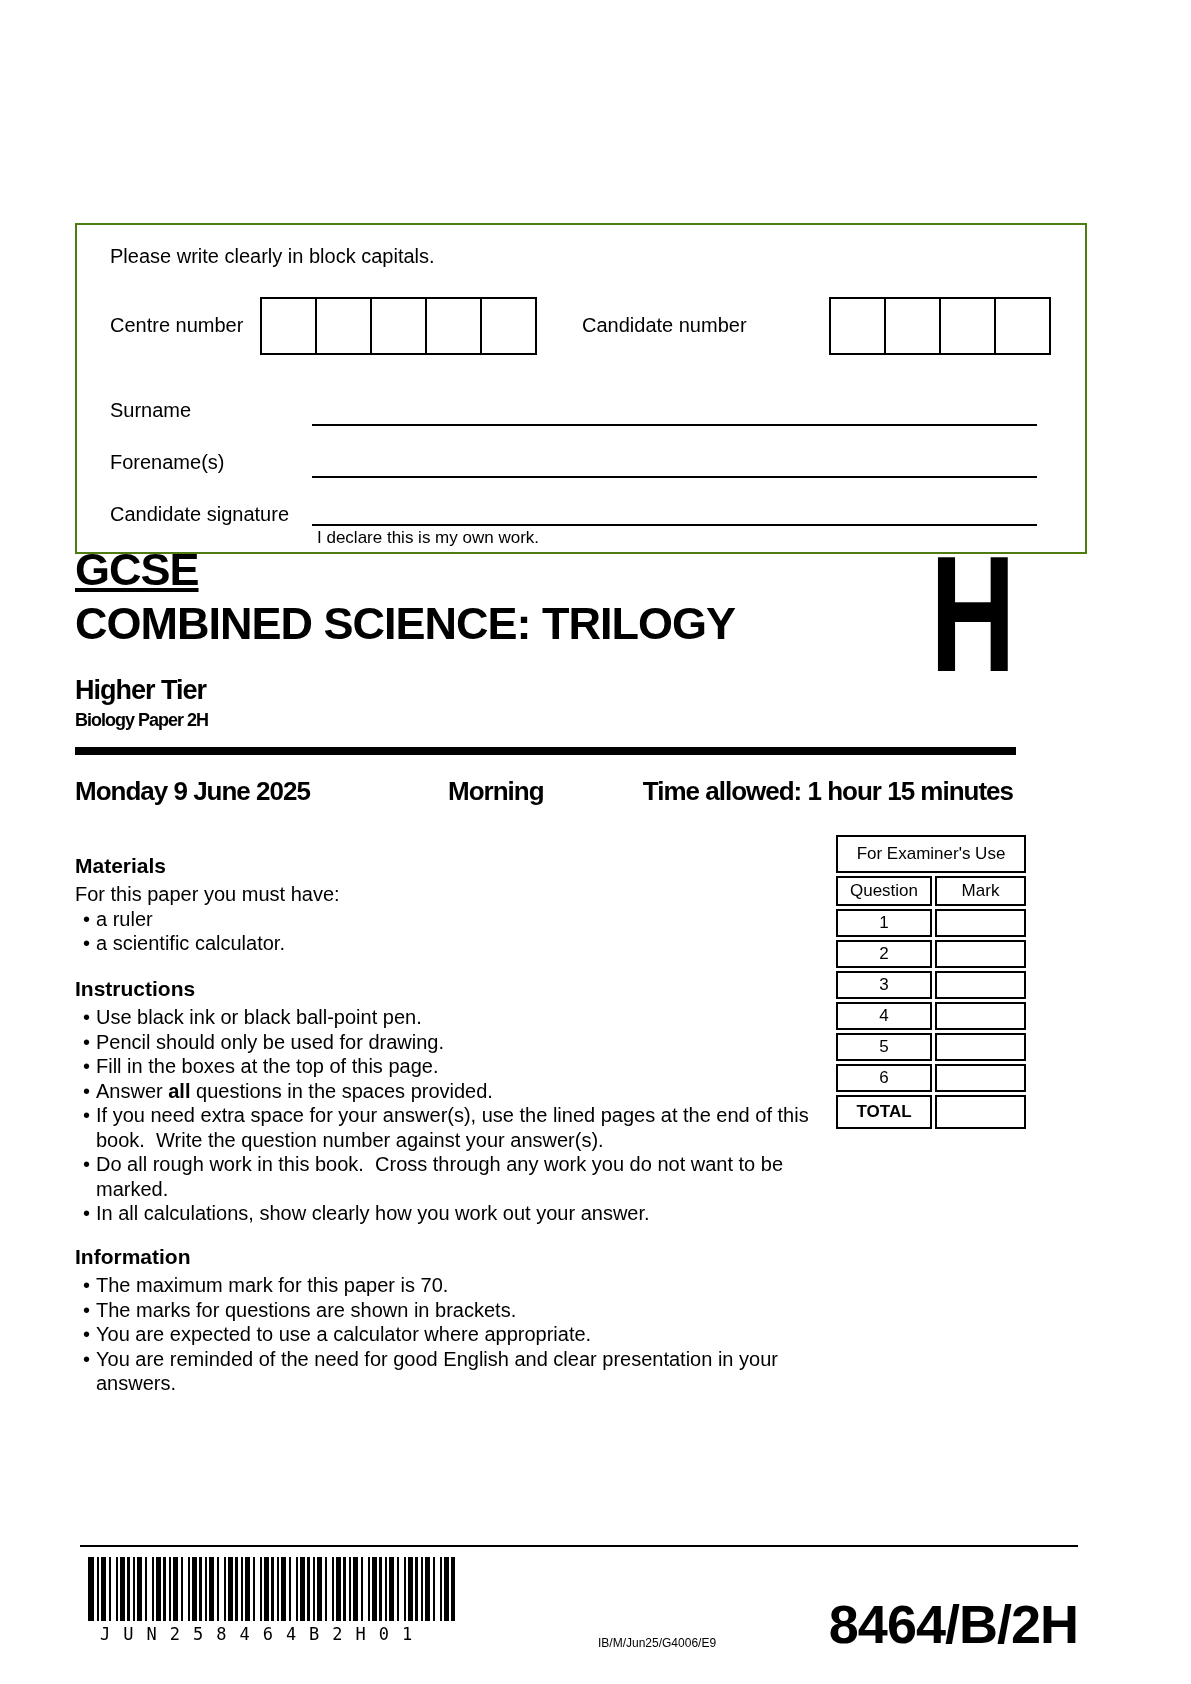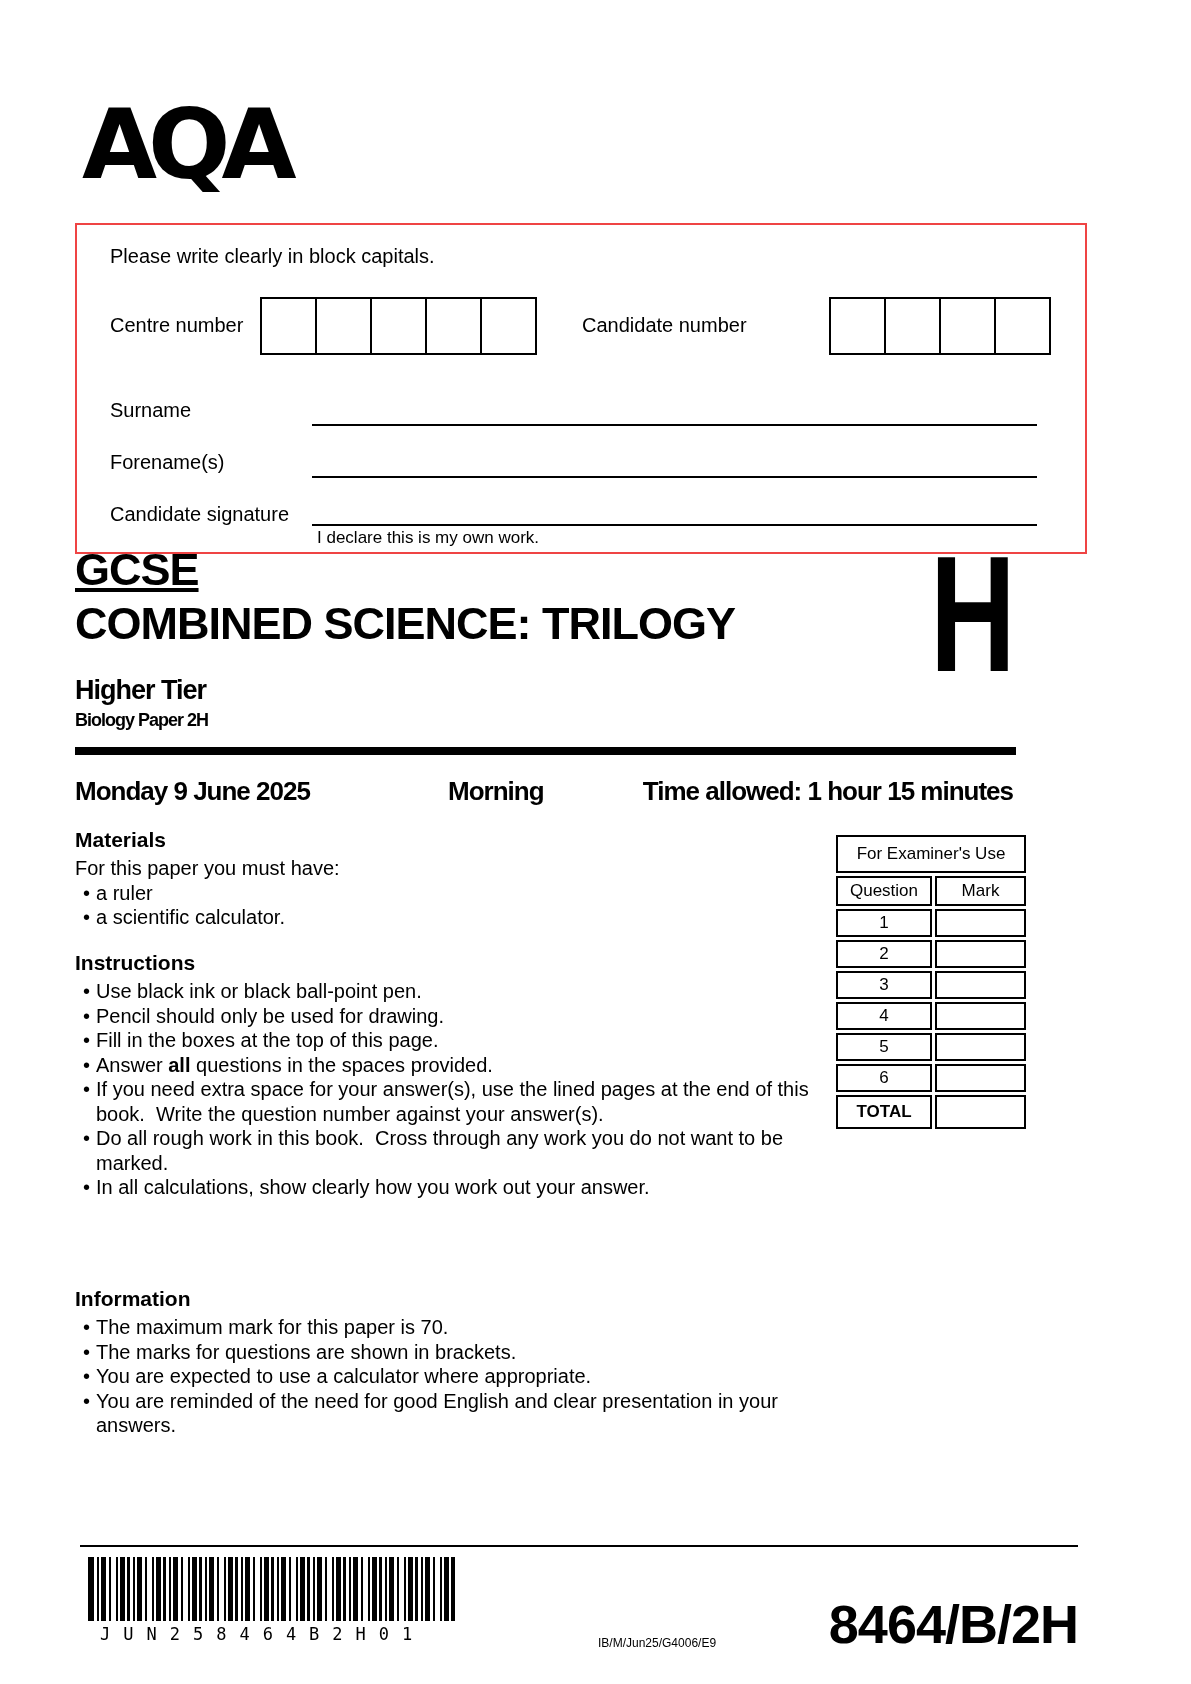--- a/index.html
+++ b/index.html
@@ -14,21 +14,21 @@
   
   #aqa-logo {
     left:82px; top:96px;
     font-family:"DejaVu Sans","Liberation Sans",sans-serif;
     font-weight:bold; font-size:97px; letter-spacing:-9px; line-height:1;
   }
 
   
   #cand-box {
     left:75px; top:223px; width:1012px; height:331px;
-    border:2px solid #ef4444; background:#fff;
+    border:2px solid #4d7c0f; background:#fff;
   }
   .lbl { font-size:20px; }
   #block-caps { left:33px; top:20px; }
   #num-row { left:0; top:72px; width:100%; height:58px; }
   #centre-label { left:33px; top:17px; }
   #cand-label  { left:505px; top:17px; }
   .cellrow { display:flex; position:absolute; top:0; }
   #centre-cells { left:183px; }
   #cand-cells { left:752px; }
   .cell { width:57px; height:58px; border:2px solid #000; background:#fff; margin-left:-2px; }
@@ -52,24 +52,24 @@
   }
   #tier-label  { left:75px; top:675px; font-size:27px; }
   #paper-label { left:75px; top:710px; font-size:18px; }
   #title-rule  { left:75px; top:747px; width:941px; height:8px; background:#000; }
   #exam-date    { left:75px;  top:776px; font-size:26px; }
   #exam-session { left:448px; top:776px; font-size:26px; }
   #time-allowed { right:178px; top:776px; font-size:26px; }
 
   
   .section { left:75px; width:750px; font-size:20px; line-height:24.5px; }
-  .section h2 { font-size:21px; line-height:26px; margin-bottom:3px; font-family:inherit; }
+  .section h2 { font-size:21px; line-height:26px; margin-bottom:3px; font-family:inherit;margin-top:26px; }
   #materials-section    { top:827px; }
   #instructions-section { top:950px; }
-  #information-section  { top:1286px; }
+  #information-section  { top:1218px; }
   .bi { display:flex; }
   .dot { width:13px; text-align:left; flex:0 0 13px; margin-left:8px; }
   .btext { flex:1; white-space:pre-wrap; }
 
   
   #examiner-table { left:833px; top:832px; }
   #examiner-table table { border-collapse:separate; border-spacing:3px; }
   #examiner-table td {
     border:2px solid #000; text-align:center; font-size:17px; background:#fff;
     vertical-align:middle; padding:0;
@@ -100,21 +100,20 @@
     font-size:17px; letter-spacing:13px; white-space:nowrap;
   }
   #footer-reference { left:598px; top:1636px; font-size:12px; }
   #paper-code { right:113px; top:1593px; font-size:54px; font-weight:bold; letter-spacing:-1px; }
 </style>
 </head>
 <body>
 
 <div id="page">
 
-  <div id="aqa-logo" class="abs">AQA</div>
 
   <div id="cand-box" class="abs">
     <div id="block-caps" class="abs lbl">Please write clearly in block capitals.</div>
 
     <div id="num-row" class="abs">
       <div id="centre-label" class="abs lbl">Centre number</div>
       <div id="centre-cells" class="cellrow">
         <div class="cell"></div>
         <div class="cell"></div>
         <div class="cell"></div>

